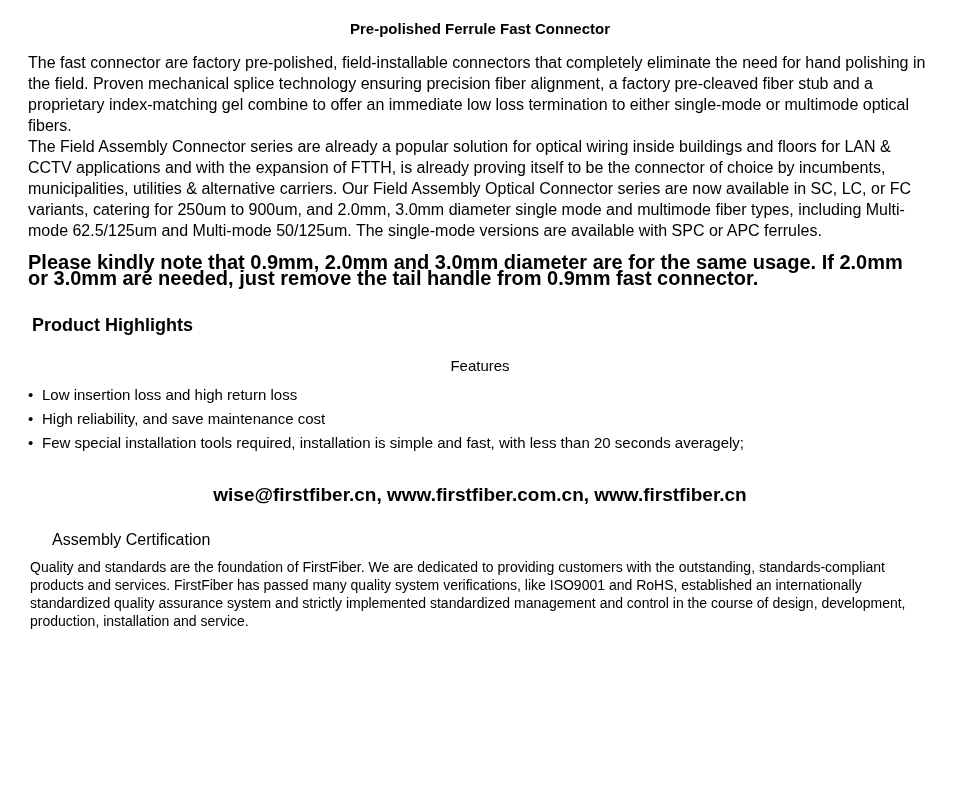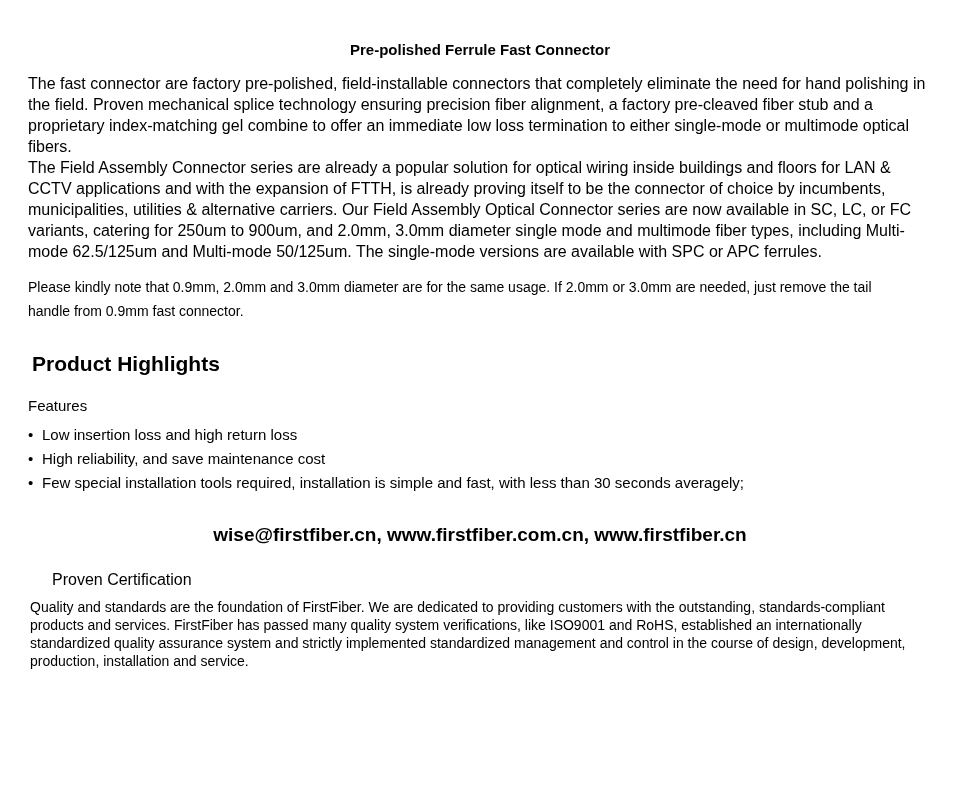--- a/index.html
+++ b/index.html
@@ -8,49 +8,49 @@
     height: 800px;
     background: #ffffff;
     color: #000000;
     font-family: "Liberation Sans", sans-serif;
     overflow: hidden;
   }
   .page {
     box-sizing: border-box;
     width: 958px;
     padding: 20px 26px 0 28px;
-    margin-top: 21px;
   }
   .doc-title {
     text-align: center;
     font-weight: bold;
     font-size: 15px;
     margin: 0 0 15px 0;
   }
   .para {
     font-size: 16px;
     line-height: 21px;
     margin: 0;
     max-width: 906px;
   }
   .usage-note {
-    font-weight: normal;
-    font-size: 14px;
-    line-height: 24px;
+    font-weight: bold;
+    font-size: 20px;
+    line-height: 16px;
     margin: 13px 0 0 0;
     max-width: 880px;
   }
   .section-heading {
-    font-size: 21px;
+    font-size: 18px;
     font-weight: bold;
     margin: 29px 0 0 4px;
   }
   .features-label {
     font-size: 15px;
     margin: 21px 0 0 0;
+    text-align: center;
   }
   ul.features {
     list-style: none;
     margin: 9px 0 0 0;
     padding: 0;
   }
   ul.features li {
     font-size: 15px;
     line-height: 24px;
   }
@@ -95,23 +95,23 @@
   <div class="features-label">Features</div>
 
   <ul class="features">
     <li>
       <span class="bullet">•</span><span>Low insertion loss and high return loss</span>
     </li>
     <li>
       <span class="bullet">•</span><span>High reliability, and save maintenance cost</span>
     </li>
     <li>
-      <span class="bullet">•</span><span>Few special installation tools required, installation is simple and fast, with less than 30 seconds averagely;</span>
+      <span class="bullet">•</span><span>Few special installation tools required, installation is simple and fast, with less than 20 seconds averagely;</span>
     </li>
   </ul>
 
   <div class="contact-line">wise@firstfiber.cn, www.firstfiber.com.cn, www.firstfiber.cn</div>
 
-  <h3 class="quality-heading">Proven Certification</h3>
+  <h3 class="quality-heading">Assembly Certification</h3>
 
   <p class="quality-body">Quality and standards are the foundation of FirstFiber. We are dedicated to providing customers with the outstanding, standards-compliant products and services. FirstFiber has passed many quality system verifications, like ISO9001 and RoHS, established an internationally standardized quality assurance system and strictly implemented standardized management and control in the course of design, development, production, installation and service.</p>
 
 </div>
 
 </body></html>

